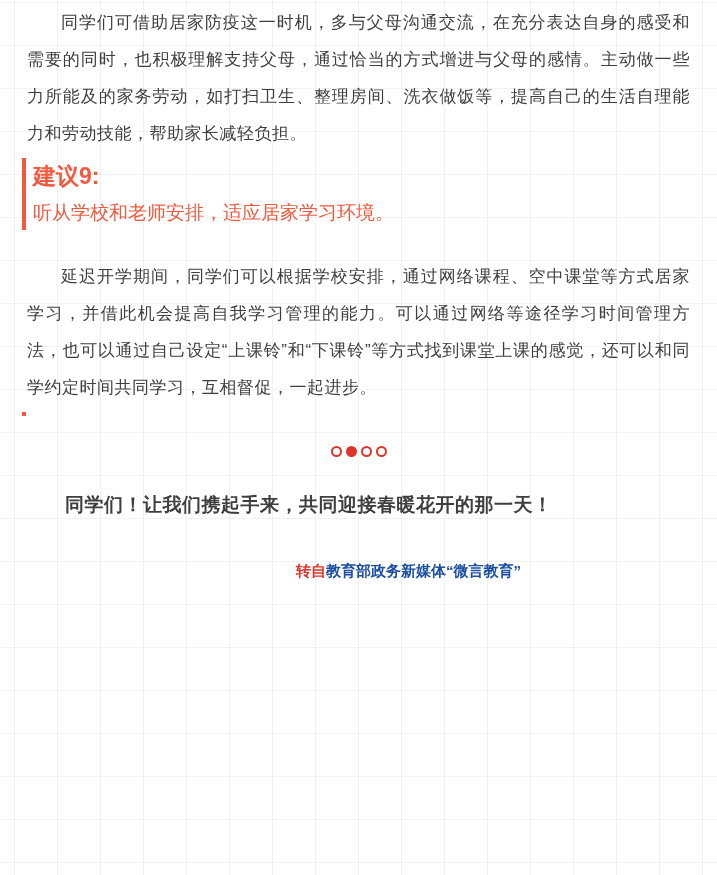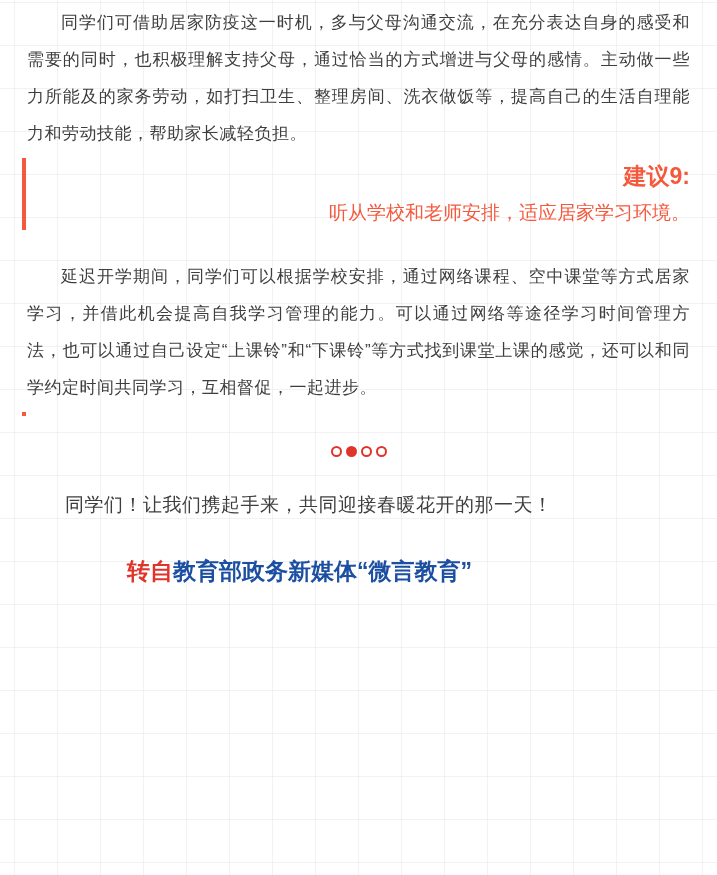--- a/index.html
+++ b/index.html
@@ -28,21 +28,20 @@
     line-height: 37px;
     text-indent: 2em;
     text-align: justify;
     color: #3e3e3e;
     letter-spacing: 0.5px;
   }
   .advice-block {
     margin: 6px 0 28px -5px;
     border-left: 4px solid #f5593d;
     padding: 2px 0 2px 7px;
-    text-align: right;
   }
   .advice-title {
     margin: 0;
     font-size: 23px;
     line-height: 32px;
     font-weight: bold;
     color: #f5593d;
   }
   .advice-subtitle {
     margin: 6px 0 0 0;
@@ -68,26 +67,28 @@
   }
   .dot-hollow { border: 2.5px solid #e0342b; background: transparent; }
   .dot-filled { background: #e0342b; border: 2.5px solid #e0342b; }
   .closing {
     margin: 28px 0 0 0;
     font-size: 19px;
     line-height: 37px;
     text-indent: 2em;
     color: #3e3e3e;
     letter-spacing: 0.5px;
+    font-weight: bold;
   }
   .source-line {
     margin: 36px 0 0 100px;
-    font-size: 23px;
+    font-size: 15px;
     line-height: 24px;
     font-weight: bold;
+    text-align: center;
   }
   .source-prefix { color: #e0342b; }
   .source-link {
     color: #1c4fa1;
     text-decoration: none;
     cursor: pointer;
   }
 </style>
 </head>
 <body>

